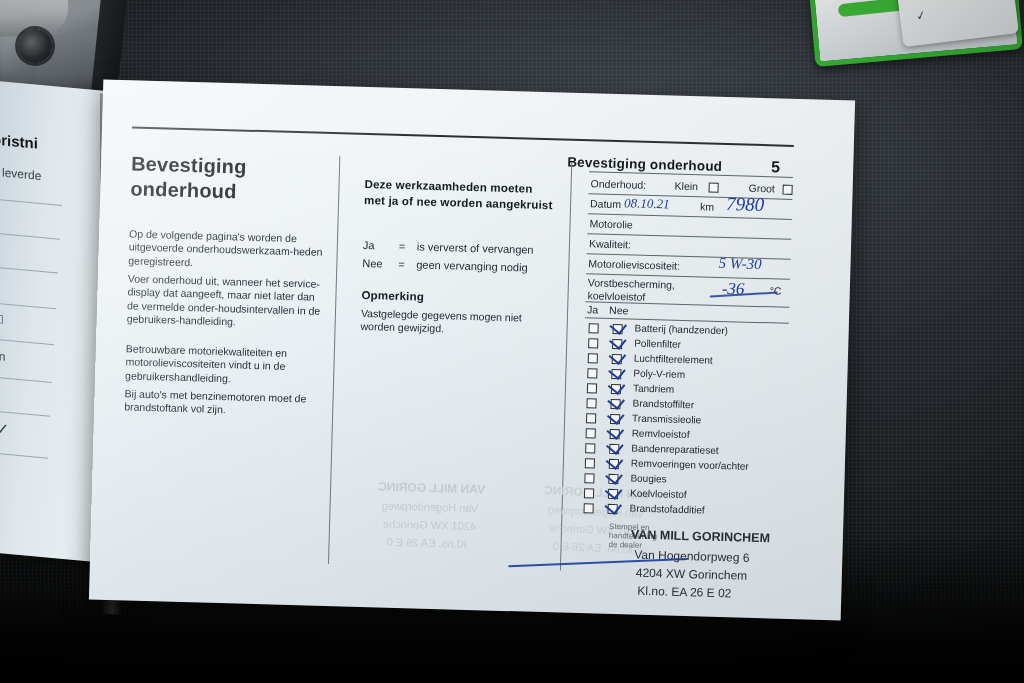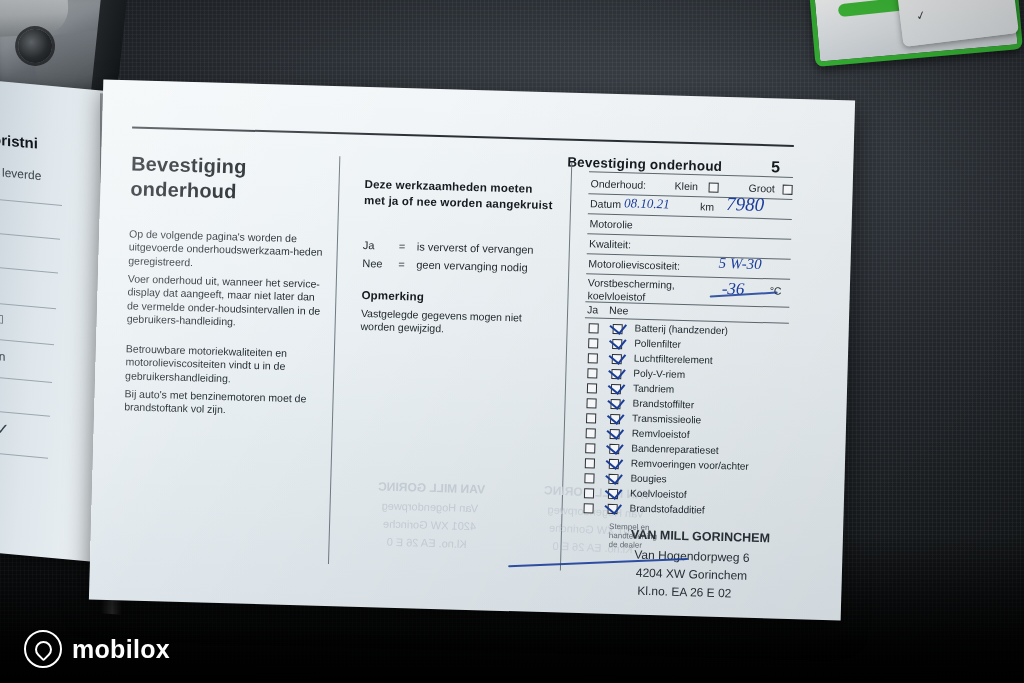--- a/index.html
+++ b/index.html
@@ -350,20 +350,14 @@
         <div class="stamp" style="left:544px;top:452px;font-size:12px;">Van Hogendorpweg 6</div>
         <div class="stamp" style="left:546px;top:470px;font-size:12px;">4204 XW Gorinchem</div>
         <div class="stamp" style="left:548px;top:488px;font-size:12px;">Kl.no. EA 26 E 02</div>
 
         <div class="ink-line" style="left:418px;top:468px;width:180px;transform:rotate(-4deg);opacity:.9;"></div>
 
       </div>
     </div>
   </div>
 
-  <div class="wm">
-    <div class="wm-ring">
-        <i></i>
-      </div>
-    <div class="wm-text">mobilox</div>
-  </div>
 
 </div>
 
 </body></html>

